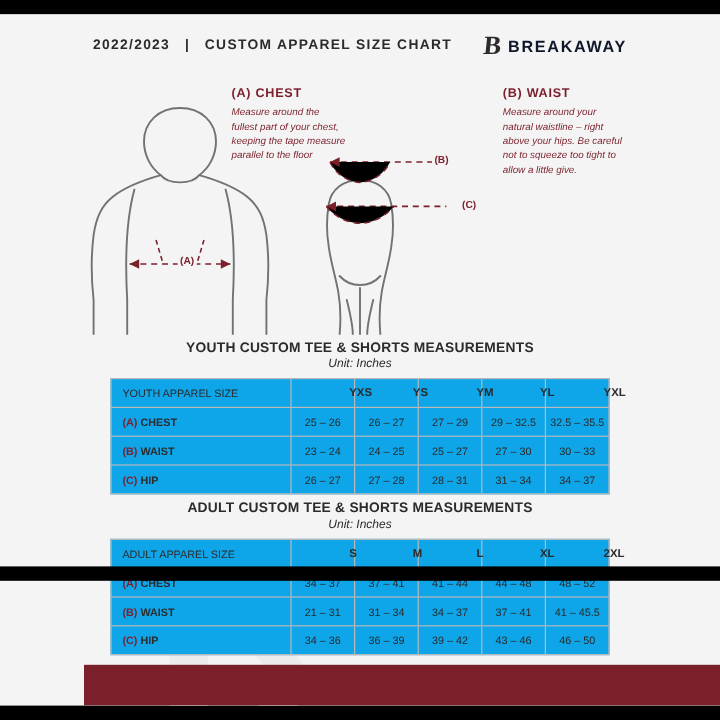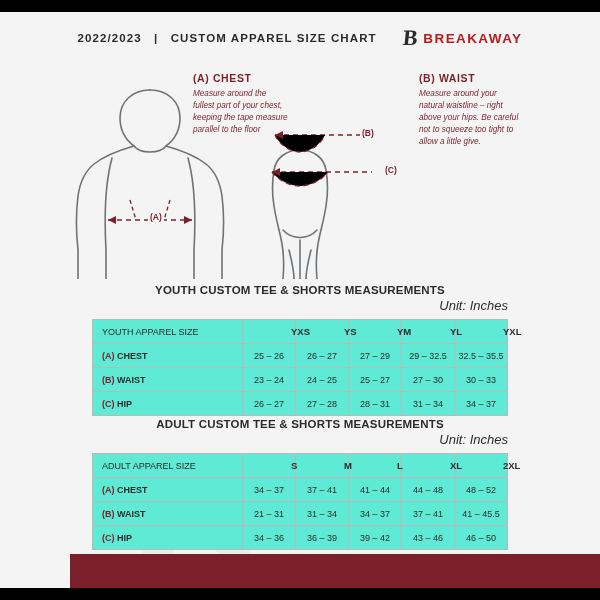--- a/index.html
+++ b/index.html
@@ -9,21 +9,21 @@
   }
   body {
     width: 600px;
     height: 600px;
     overflow: hidden;
     font-family: "Liberation Sans", sans-serif;
   }
   .page {
     position: relative;
     width: 600px;
-    height: 600px;
+    height: 484px;
     background: #ffffff;
     box-sizing: border-box;
   }
   
   .bar-top {
     position: absolute;
     left: 0; top: 0;
     width: 600px; height: 12px;
     background: #000000;
   }
@@ -93,21 +93,21 @@
     font-size: 22px;
     color: #2b2b2b;
     line-height: 1;
     transform: skewX(-6deg);
     margin-right: 6px;
   }
   .brand-name {
     font-size: 13.5px;
     font-weight: bold;
     letter-spacing: 1.4px;
-    color: #b91c1c;
+    color: #0f172a;
   }
   
   .diagram {
     position: absolute;
     left: 0; top: 42px;
     width: 600px;
     height: 225px;
   }
   .figure-svg {
     position: absolute;
@@ -149,31 +149,31 @@
     width: 416px;
   }
   .sec-title {
     text-align: center;
     font-size: 11.5px;
     font-weight: bold;
     color: #2b2b2b;
     letter-spacing: 0.2px;
   }
   .sec-sub {
-    text-align: right;
-    font-size: 13px;
+    text-align: center;
+    font-size: 10px;
     font-style: italic;
     color: #2b2b2b;
     margin-top: 2px;
     margin-bottom: 6px;
   }
   table {
     border-collapse: collapse;
     width: 416px;
-    background: #5eead4;
+    background: #0ea5e9;
     table-layout: fixed;
   }
   th, td {
     border: 1px solid #b9b9b9;
     height: 23px;
     font-size: 9px;
     color: #2b2b2b;
     text-align: center;
     font-weight: normal;
     padding: 0;

